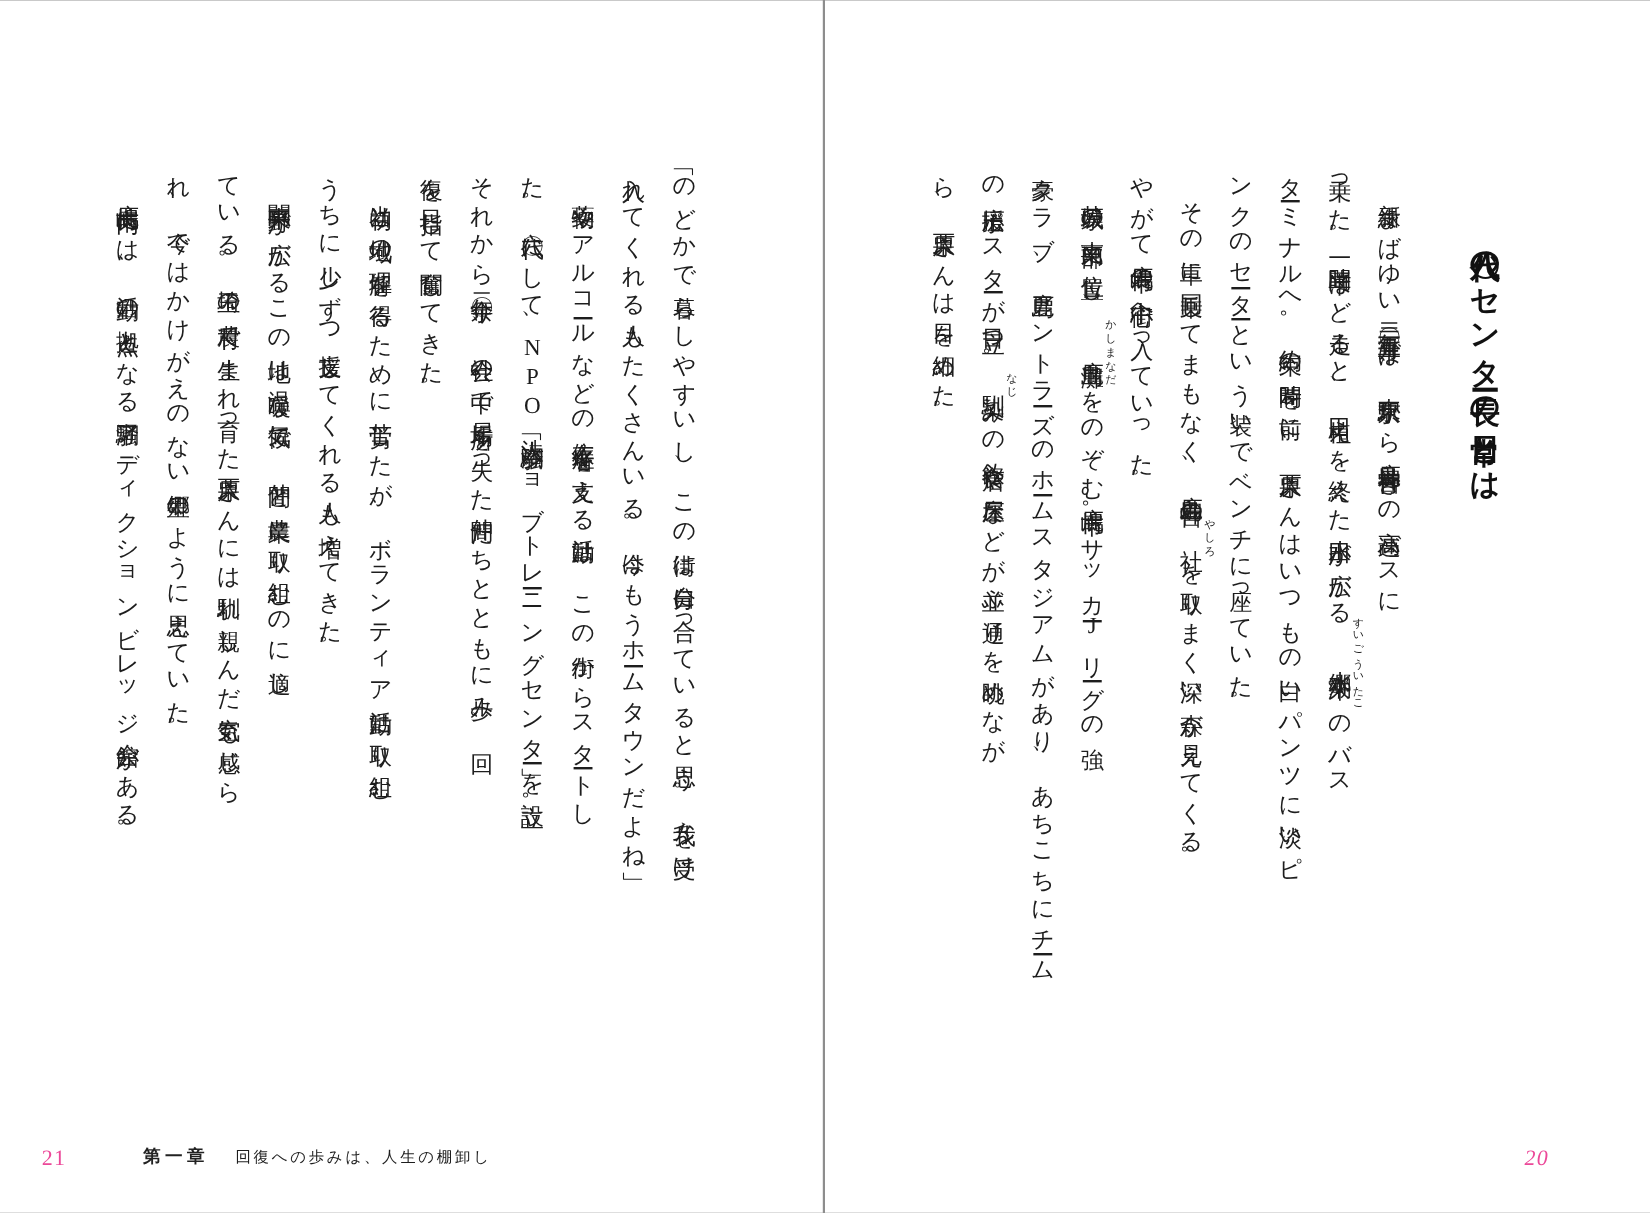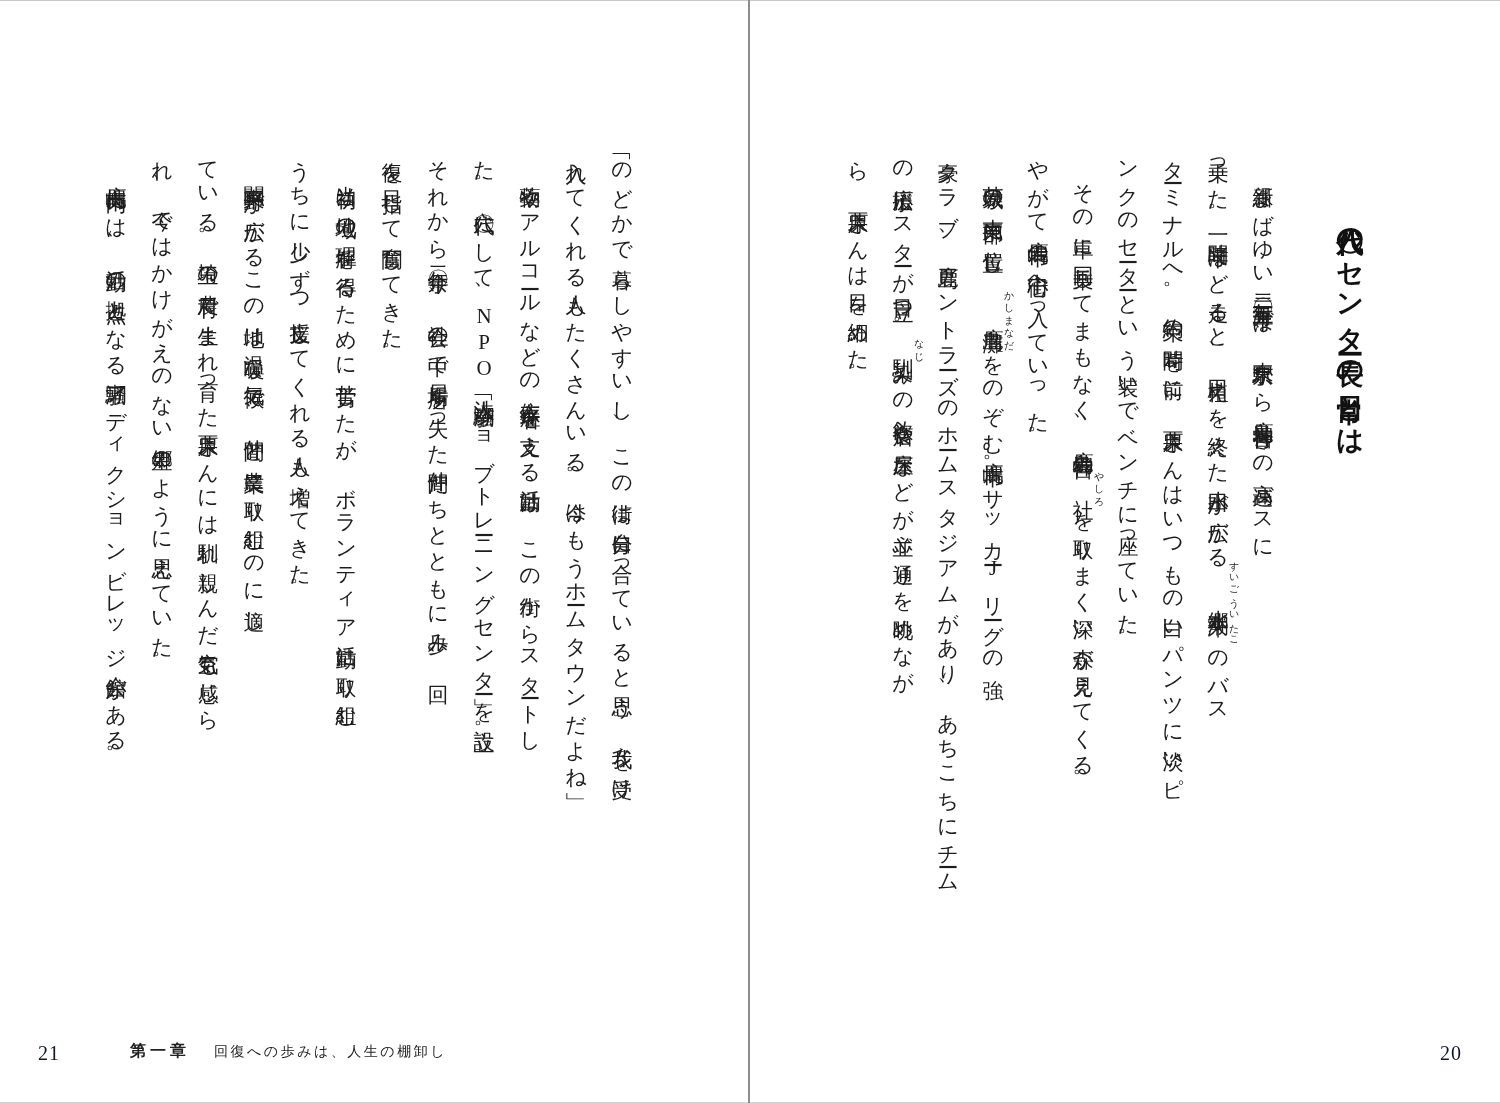--- a/index.html
+++ b/index.html
@@ -55,24 +55,24 @@
     font-size:16px;letter-spacing:4px;
     color:#222222;
   }
   .footer-chapter-title{
     font-size:14px;letter-spacing:2.5px;
     color:#1d1d1d;
   }
   .page-number{
     position:absolute;top:1042px;
     font-size:20px;letter-spacing:1px;
-    color:#0f172a;
+    color:#ec4899;
   }
   .page-number-left{left:38px;}
-  .page-number-right{left:690px;}
+  .page-number-right{left:636px;font-style:italic;}
 </style>
 </head>
 <body>
 
 <div class="spread" style="background: rgb(255, 255, 255); color: rgb(29, 29, 29);">
 
   <div class="page page-right">
     <div class="chapter-title" style="color: rgb(17, 17, 17);">八〇代のセンター長の日常とは</div>
     <div class="body-block">
         <div class="line">　新緑まばゆい二〇二三年五月半ば、東京駅から鹿島神宮行きの高速バスに</div>

